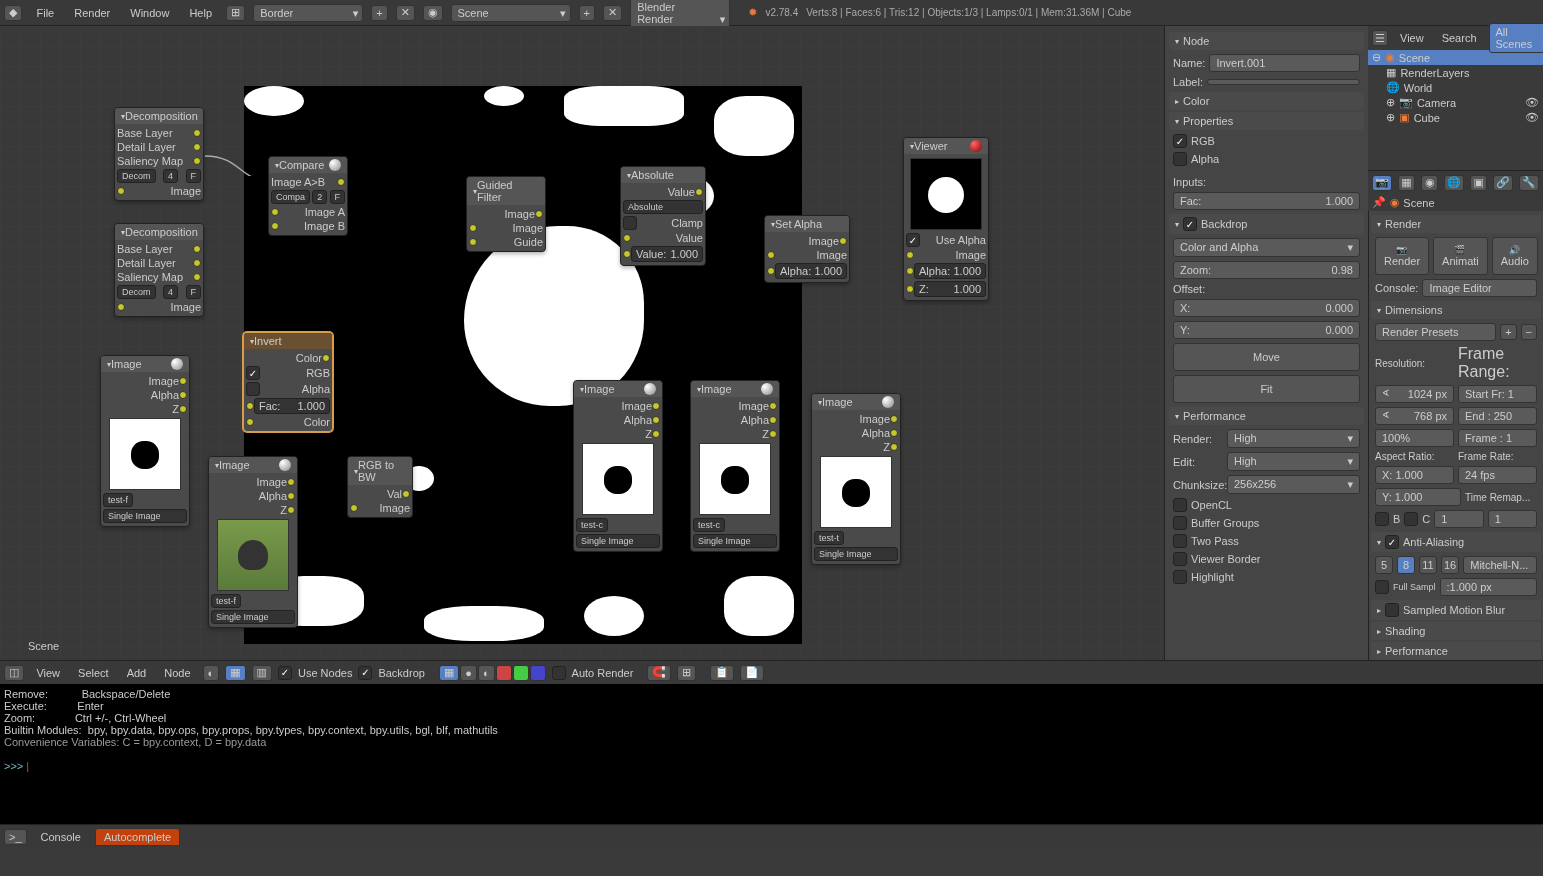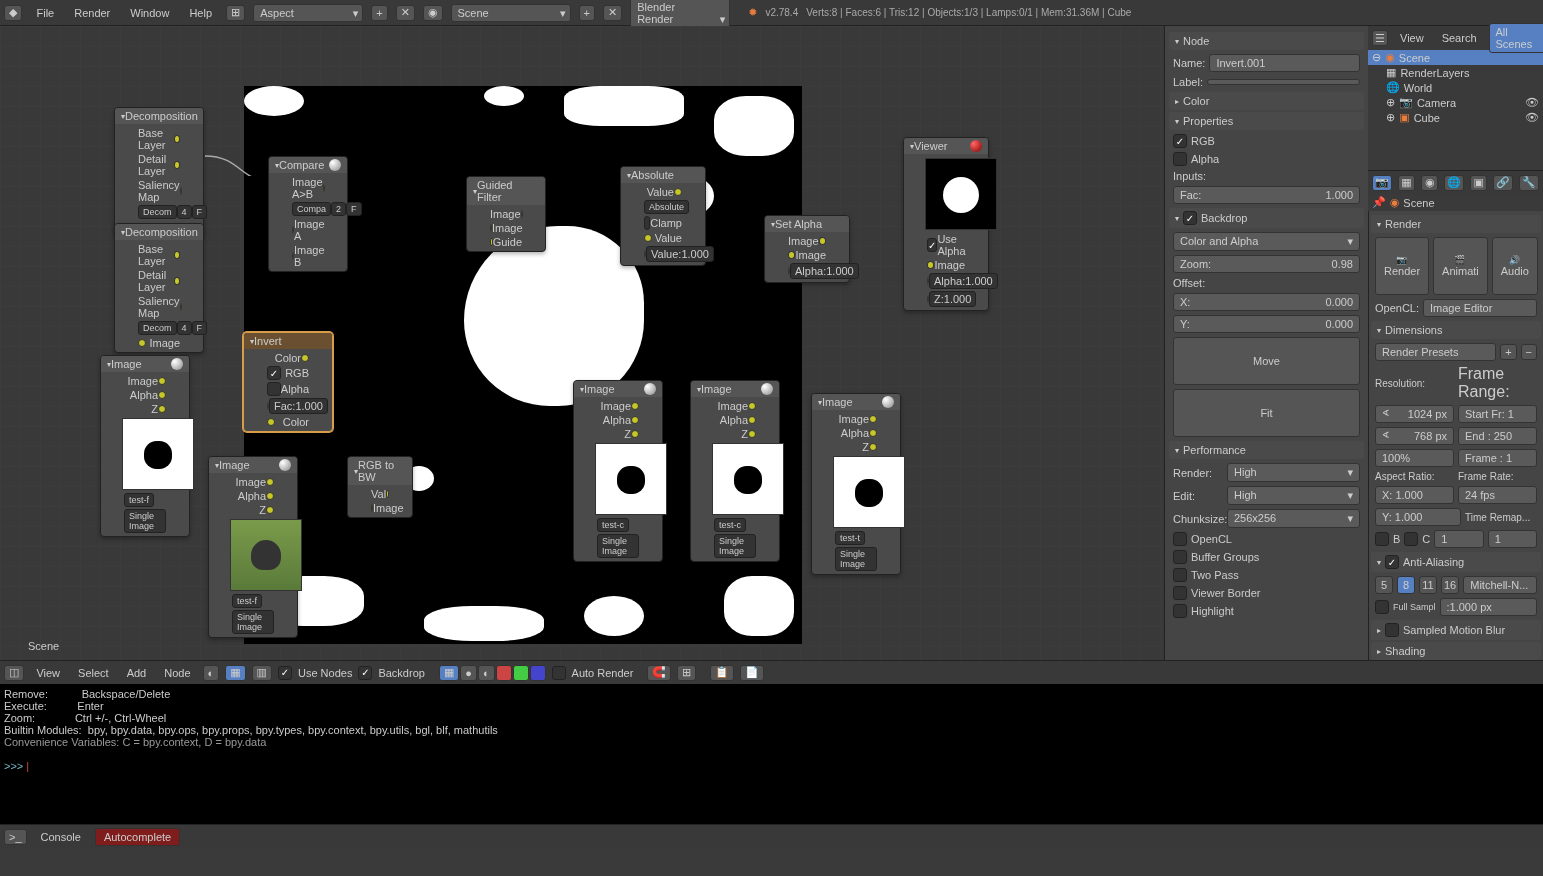--- a/index.html
+++ b/index.html
@@ -12,56 +12,56 @@
 .stats { font-size:10px; color:#aaa; }
 .main-area { display:flex; height:634px; }
 .node-editor { flex:1; background:#393939; position:relative; overflow:hidden; }
 .grid-bg { position:absolute; inset:0; background-image:linear-gradient(#444 1px,transparent 1px),linear-gradient(90deg,#444 1px,transparent 1px); background-size:20px 20px; opacity:0.3; }
 .backdrop { position:absolute; left:244px; top:60px; width:558px; height:558px; background:#000; }
 .blob { position:absolute; background:#fff; border-radius:50%; }
 .node { position:absolute; background:#4a4a4a; border:1px solid #222; border-radius:4px; box-shadow:0 2px 4px rgba(0,0,0,0.3); font-size:10px; }
 .node.selected { border:1px solid #d79d4b; box-shadow:0 0 0 1px #d79d4b; }
 .node-header { background:#555; padding:2px 6px; border-radius:3px 3px 0 0; display:flex; align-items:center; }
 .node-header::before { content:'▾ '; font-size:8px; }
-.node-body { padding:2px 21px; }
+.node-body { padding:2px 0; }
 .node-row { display:flex; justify-content:space-between; align-items:center; padding:1px 2px; min-height:14px; }
 .socket { width:8px; height:8px; border-radius:50%; background:#c7c729; border:1px solid #333; }
 .node-field { background:#333; border:1px solid #222; border-radius:3px; padding:1px 4px; font-size:9px; }
 .node-thumb { width:72px; height:72px; background:#000; margin:2px auto; border:1px solid #333; }
 .side-panel { width:204px; background:#454545; border-left:1px solid #222; overflow-y:auto; padding:4px; }
 .right-panel { width:175px; background:#454545; border-left:1px solid #222; overflow-y:auto; padding:2px; }
 .panel-header { background:#4a4a4a; padding:3px 6px; border-radius:3px; margin:2px 0; display:flex; align-items:center; gap:4px; }
 .panel-header::before { content:'▾'; font-size:8px; }
 .panel-header.collapsed::before { content:'▸'; }
 .panel-row { display:flex; align-items:center; padding:2px 4px; gap:4px; }
 .panel-input { background:#5a5a5a; border:1px solid #333; border-radius:3px; padding:2px 6px; flex:1; display:flex; justify-content:space-between; }
-.panel-btn { background:#555; border:1px solid #333; border-radius:3px; padding:17px 8px; text-align:center; flex:1; }
+.panel-btn { background:#555; border:1px solid #333; border-radius:3px; padding:7px 8px; text-align:center; flex:1; }
 .checkbox { width:14px; height:14px; background:#333; border:1px solid #222; border-radius:3px; display:inline-flex; align-items:center; justify-content:center; }
 .checkbox.checked::before { content:'✓'; font-size:10px; color:#fff; }
 .toolbar-row { height:24px; background:#393939; border-top:1px solid #222; display:flex; align-items:center; padding:0 4px; gap:6px; }
 .console-area { height:140px; background:#000; font-family:monospace; font-size:11px; padding:4px; color:#76b5c5; overflow:hidden; }
 .console-line { white-space:pre; }
 .bottom-toolbar { height:24px; background:#393939; border-top:1px solid #222; display:flex; align-items:center; padding:0 4px; gap:8px; }
 .outliner-item { display:flex; align-items:center; padding:1px 4px; gap:4px; }
 .outliner-item.selected { background:#5680c2; }
-.tab-btn { background:#7f1d1d; border:1px solid #333; border-radius:3px 3px 0 0; padding:2px 8px; }
+.tab-btn { background:#c2410c; border:1px solid #333; border-radius:3px 3px 0 0; padding:2px 8px; }
 .icon-sphere { width:12px; height:12px; background:radial-gradient(circle at 30% 30%,#fff,#888); border-radius:50%; display:inline-block; }
 svg.node-links { position:absolute; inset:0; pointer-events:none; }
 </style>
 </head>
 <body>
 
 <div class="topbar">
   <span class="btn-small">◆</span>
   <span class="menu-item">File</span>
   <span class="menu-item">Render</span>
   <span class="menu-item">Window</span>
   <span class="menu-item">Help</span>
   <span class="btn-small">⊞</span>
-  <span class="dropdown" style="width:110px">Aspect</span>
+  <span class="dropdown" style="width:110px">Border</span>
   <span class="btn-small">+</span>
   <span class="btn-small">✕</span>
   <span class="btn-small">◉</span>
   <span class="dropdown" style="width:120px">Scene</span>
   <span class="btn-small">+</span>
   <span class="btn-small">✕</span>
   <span class="dropdown" style="width:100px">Blender Render</span>
   <span style="color:#e87d3e; margin-left:10px">✹</span>
   <span class="stats">v2.78.4</span>
   <span class="stats">Verts:8 | Faces:6 | Tris:12 | Objects:1/3 | Lamps:0/1 | Mem:31.36M | Cube</span>
@@ -514,21 +514,21 @@
         <span>Properties</span>
       </div>
     <div class="panel-row">
         <span class="checkbox checked"></span>
         <span>RGB</span>
       </div>
     <div class="panel-row">
         <span class="checkbox"></span>
         <span>Alpha</span>
       </div>
-    <div class="panel-row" style="">
+    <div class="panel-row" style="margin-top:6px">
         <span>Inputs:</span>
       </div>
     <div class="panel-row">
         <span class="panel-input">
           <span>Fac:</span>
           <span>1.000</span>
         </span>
       </div>
     <div class="panel-header">
         <span class="checkbox checked"></span>
@@ -666,21 +666,21 @@
     <div class="right-panel" style="flex:1">
       <div class="panel-header">
           <span>Render</span>
         </div>
       <div class="panel-row">
         <span class="panel-btn" style="font-size:9px">📷<span>Render</span></span>
         <span class="panel-btn" style="font-size:9px">🎬<span>Animati</span></span>
         <span class="panel-btn" style="font-size:9px">🔊<span>Audio</span></span>
       </div>
       <div class="panel-row">
-          <span>OpenCL:</span>
+          <span>Console:</span>
           <span class="panel-input">
             <span>Image Editor</span>
           </span>
         </div>
       <div class="panel-header">
           <span>Dimensions</span>
         </div>
       <div class="panel-row">
           <span class="panel-input">
             <span>Render Presets</span>

